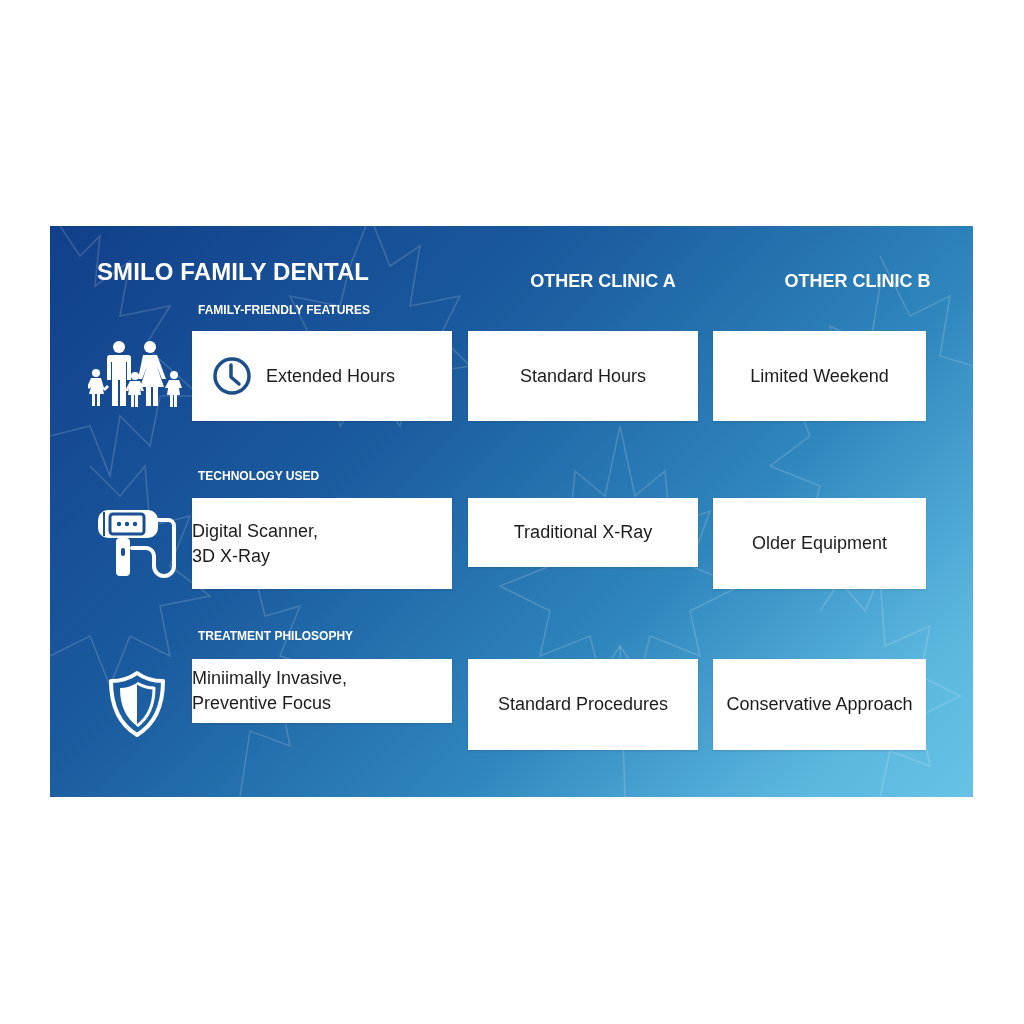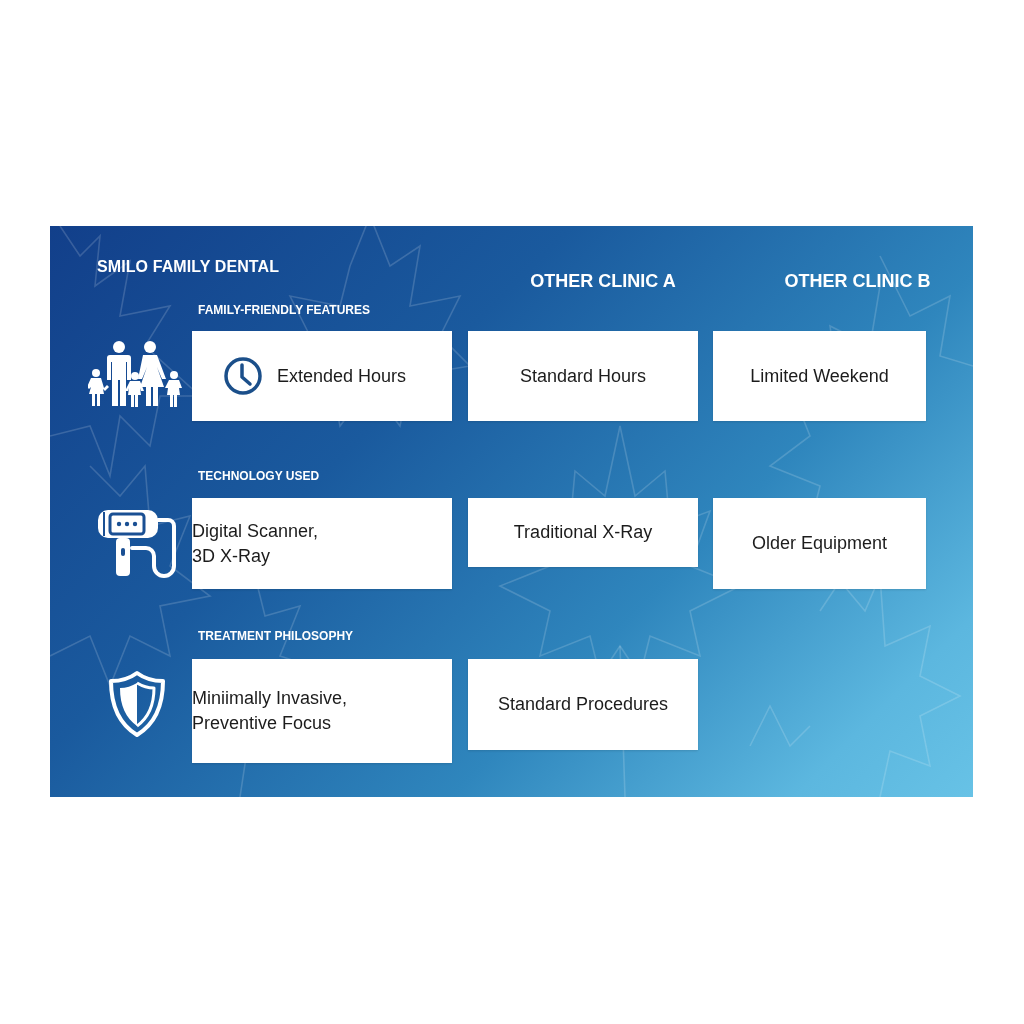--- a/index.html
+++ b/index.html
@@ -33,21 +33,21 @@
       fill: none;
       stroke: rgba(255,255,255,0.16);
       stroke-width: 1.6;
       stroke-linejoin: miter;
     }
     .title {
       position: absolute;
       left: 47px;
       top: 32px;
       color: #ffffff;
-      font-size: 16px;
+      font-size: 24px;
       font-weight: bold;
       letter-spacing: 0.1px;
       white-space: nowrap;
     }
     .col-head {
       position: absolute;
       top: 45px;
       color: #ffffff;
       font-size: 18px;
       font-weight: bold;
@@ -126,21 +126,21 @@
       <path d="M3 39 h10 l3 10 l3 -3 l2 2 l-4 4 l-2 -2 l1 5 h-4 v12 h-3 v-12 h-2 v12 h-3 v-12 h-3 l2 -7 l-2 2 l-2 -2 z"></path>
 
       <circle cx="47" cy="37" r="4"></circle>
       <path d="M42 42 h10 l4 10 h-3 l-1 -3 l1 7 h-3 v12 h-3 v-12 h-1 v12 h-3 v-12 h-3 l1 -7 l-1 3 h-3 z"></path>
 
       <circle cx="86" cy="36" r="4"></circle>
       <path d="M81 41 h10 l3 8 h-3 l1 7 h-3 v12 h-3 v-12 h-1 v12 h-3 v-12 h-3 l1 -7 h-3 z"></path>
     </svg>
   </div>
 
-  <div class="card left" style="left:142px; top:105px; width:260px; height:90px; padding-left:11px;">
+  <div class="card left" style="left:142px; top:105px; width:260px; height:90px; padding-left:0;">
     <span class="clock">
       <svg width="40" height="40" viewBox="0 0 40 40">
         <circle cx="20" cy="20" r="17" fill="none" stroke="#1b4f8a" stroke-width="3.5"></circle>
         <path d="M19 9 V21 L27 28" fill="none" stroke="#1b4f8a" stroke-width="3.5" stroke-linecap="round" stroke-linejoin="round"></path>
       </svg>
     </span>
     <span>Extended Hours</span>
   </div>
   <div class="card center" style="left:663px; top:105px; width:213px; height:90px;">
     <span>Limited Weekend</span>
@@ -181,23 +181,26 @@
   <div class="section-label" style="top:403px;">TREATMENT PHILOSOPHY</div>
 
   <div class="row-icon" style="left:55px; top:442px; width:64px; height:72px;">
     <svg width="60" height="68" viewBox="0 0 60 68">
       <path d="M30 3 C22 9 12 11 4 11 C4 36 12 54 30 65 C48 54 56 36 56 11 C48 11 38 9 30 3 Z" fill="none" stroke="#ffffff" stroke-width="4" stroke-linejoin="round"></path>
       <path d="M30 13 C25 16 19 18 13 18 C13 36 19 48 30 56 Z" fill="#ffffff"></path>
       <path d="M30 13 C35 16 41 18 47 18 C47 36 41 48 30 56" fill="none" stroke="#ffffff" stroke-width="3" stroke-linejoin="round"></path>
     </svg>
   </div>
 
-  <div class="card left" style="left:142px; top:433px; width:260px; height:104px;">
+  <div class="card left" style="left:142px; top:433px; width:260px; height:64px;">
     <span class="multi">
       <span>Miniimally Invasive,</span>
       <span>Preventive Focus</span>
     </span>
   </div>
   <div class="card center" style="left:418px; top:433px; width:230px; height:91px;">
     <span>Standard Procedures</span>
   </div>
+  <div class="card center" style="left:663px; top:433px; width:213px; height:91px;">
+    <span>Conservative Approach</span>
+  </div>
 
 </div>
 
 </body></html>

